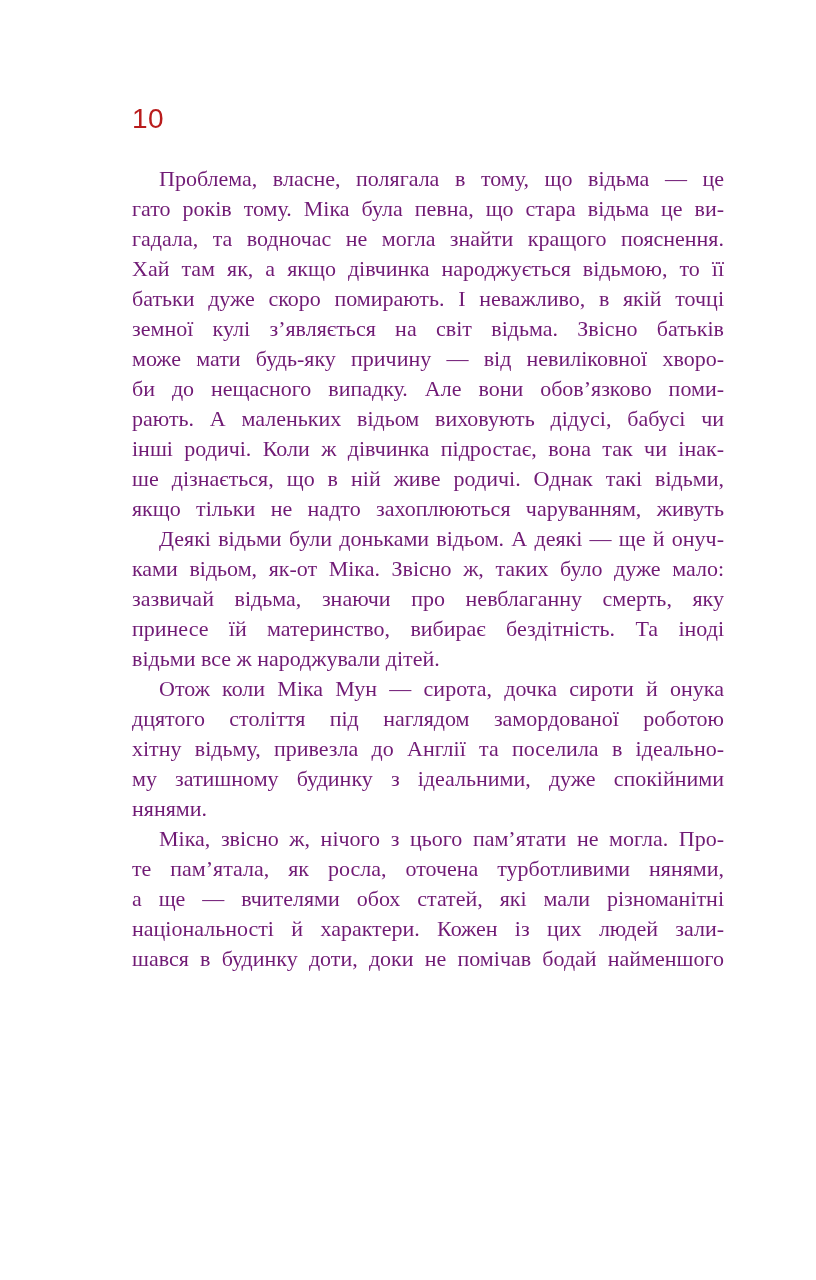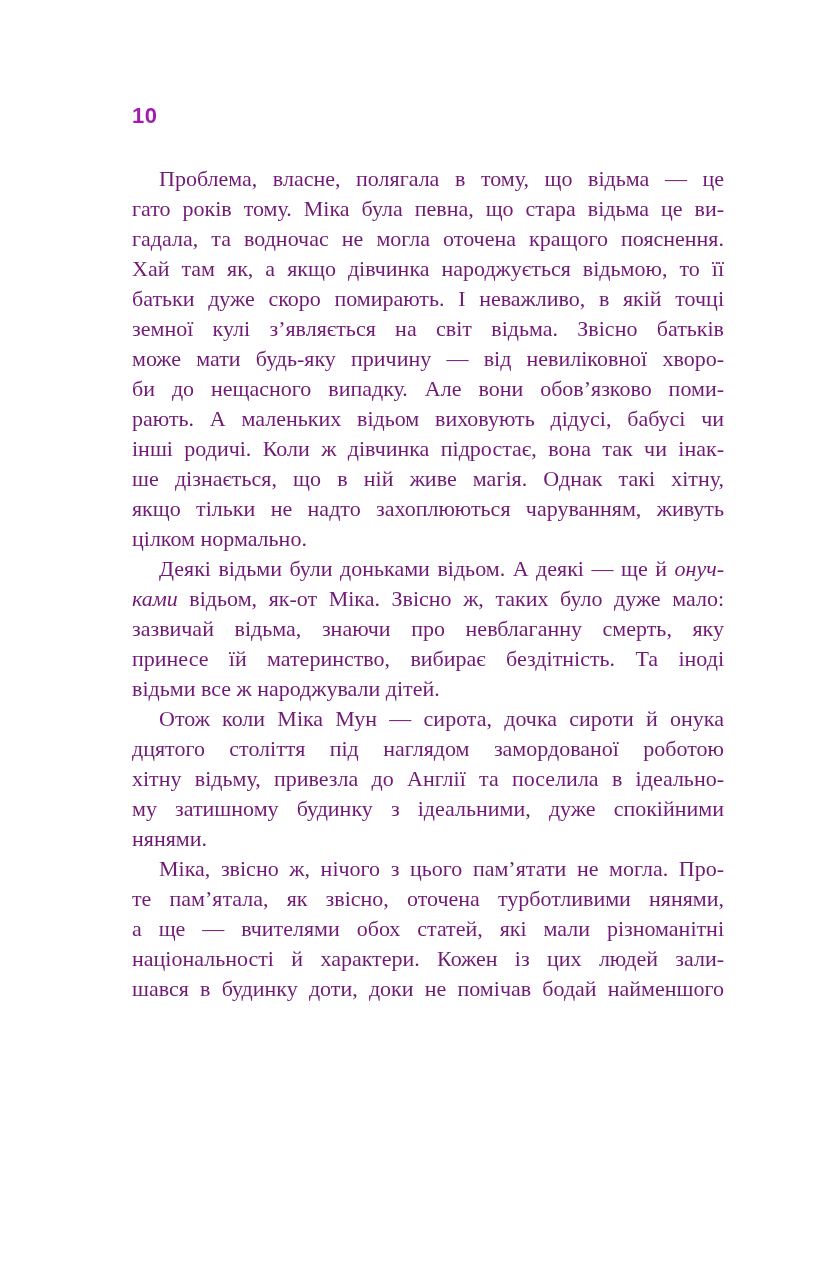--- a/index.html
+++ b/index.html
@@ -12,23 +12,23 @@
     width: 816px;
     height: 1280px;
     background: #ffffff;
     overflow: hidden;
   }
   .page-number {
     position: absolute;
     left: 132px;
     top: 103px;
     font-family: "Liberation Sans", sans-serif;
-    font-size: 22px;
-    font-weight: 700;
-    color: #a21caf;
+    font-size: 28px;
+    font-weight: 400;
+    color: #b91c1c;
     letter-spacing: 0.5px;
   }
   .text-block {
     position: absolute;
     left: 132px;
     top: 164px;
     width: 592px;
     font-family: "Liberation Serif", serif;
     font-size: 22px;
     line-height: 30px;
@@ -42,59 +42,57 @@
     text-align: justify;
     text-align-last: justify;
   }
   .line.first {
     text-indent: 27px;
   }
   .line.para-end {
     text-align-last: left;
   }
   .run.italic {
-    font-style: italic;
   }
 </style>
 </head>
 <body>
 
 <div class="page">
   <div class="page-number">10</div>
   <div class="text-block">
       <div class="paragraph">
         <div class="line first"><span class="run">Проблема, власне, полягала в тому, що відьма — це</span></div>
         <div class="line"><span class="run">гато років тому. Міка була певна, що стара відьма це ви-</span></div>
-        <div class="line"><span class="run">гадала, та водночас не могла оточена кращого пояснення.</span></div>
+        <div class="line"><span class="run">гадала, та водночас не могла знайти кращого пояснення.</span></div>
         <div class="line"><span class="run">Хай там як, а якщо дівчинка народжується відьмою, то її</span></div>
         <div class="line"><span class="run">батьки дуже скоро помирають. І неважливо, в якій точці</span></div>
         <div class="line"><span class="run">земної кулі з’являється на світ відьма. Звісно батьків</span></div>
         <div class="line"><span class="run">може мати будь-яку причину — від невиліковної хворо-</span></div>
         <div class="line"><span class="run">би до нещасного випадку. Але вони обов’язково поми-</span></div>
         <div class="line"><span class="run">рають. А маленьких відьом виховують дідусі, бабусі чи</span></div>
         <div class="line"><span class="run">інші родичі. Коли ж дівчинка підростає, вона так чи інак-</span></div>
-        <div class="line"><span class="run">ше дізнається, що в ній живе магія. Однак такі хітну,</span></div>
+        <div class="line"><span class="run">ше дізнається, що в ній живе родичі. Однак такі відьми,</span></div>
         <div class="line"><span class="run">якщо тільки не надто захоплюються чаруванням, живуть</span></div>
-        <div class="line para-end"><span class="run">цілком нормально.</span></div>
       </div>
       <div class="paragraph">
         <div class="line first"><span class="run">Деякі відьми були доньками відьом. А деякі — ще й </span><span class="run italic">онуч-</span></div>
         <div class="line"><span class="run italic">ками</span><span class="run"> відьом, як-от Міка. Звісно ж, таких було дуже мало:</span></div>
         <div class="line"><span class="run">зазвичай відьма, знаючи про невблаганну смерть, яку</span></div>
         <div class="line"><span class="run">принесе їй материнство, вибирає бездітність. Та іноді</span></div>
         <div class="line para-end"><span class="run">відьми все ж народжували дітей.</span></div>
       </div>
       <div class="paragraph">
         <div class="line first"><span class="run">Отож коли Міка Мун — сирота, дочка сироти й онука</span></div>
         <div class="line"><span class="run">дцятого століття під наглядом замордованої роботою</span></div>
         <div class="line"><span class="run">хітну відьму, привезла до Англії та поселила в ідеально-</span></div>
         <div class="line"><span class="run">му затишному будинку з ідеальними, дуже спокійними</span></div>
         <div class="line para-end"><span class="run">нянями.</span></div>
       </div>
       <div class="paragraph">
         <div class="line first"><span class="run">Міка, звісно ж, нічого з цього пам’ятати не могла. Про-</span></div>
-        <div class="line"><span class="run">те пам’ятала, як звісно, оточена турботливими нянями,</span></div>
+        <div class="line"><span class="run">те пам’ятала, як росла, оточена турботливими нянями,</span></div>
         <div class="line"><span class="run">а ще — вчителями обох статей, які мали різноманітні</span></div>
         <div class="line"><span class="run">національності й характери. Кожен із цих людей зали-</span></div>
         <div class="line"><span class="run">шався в будинку доти, доки не помічав бодай найменшого</span></div>
       </div>
     </div>
 </div>
 
 </body></html>

